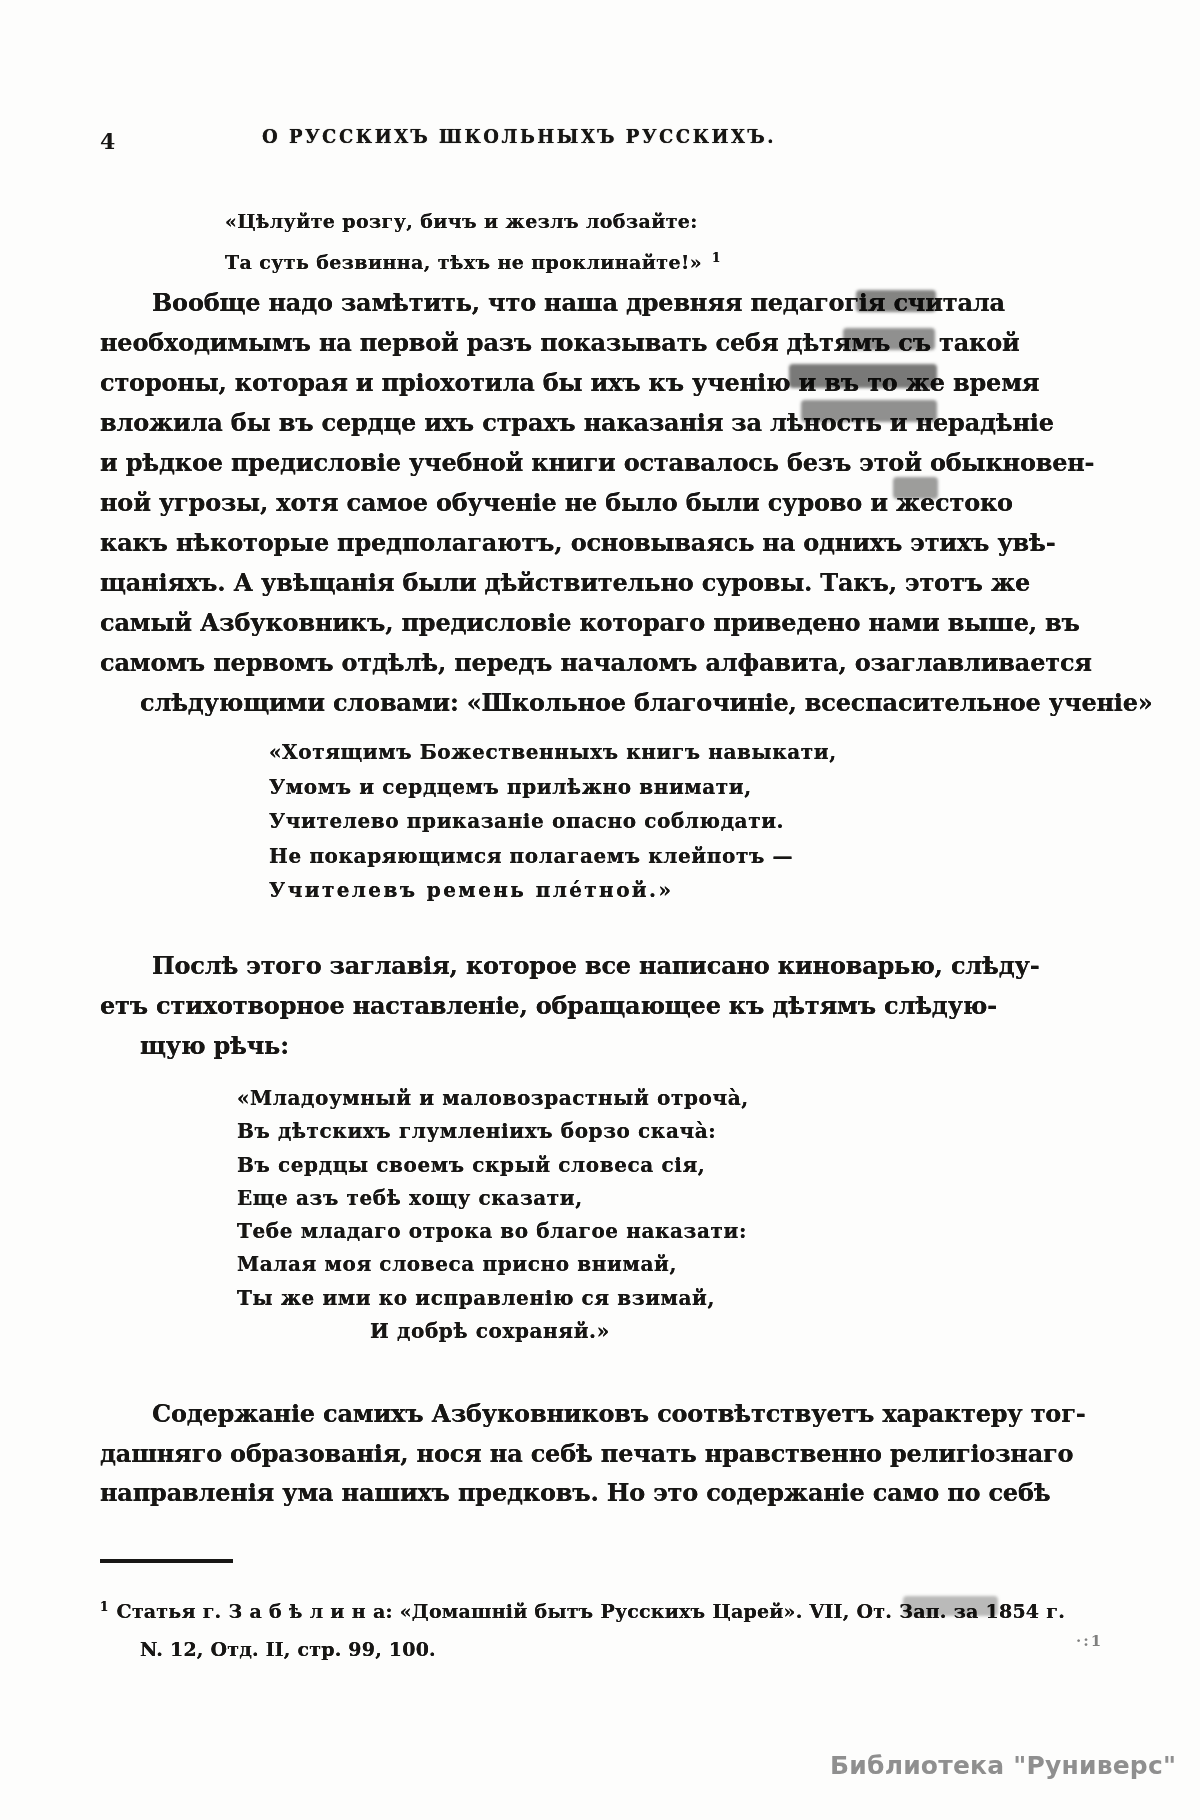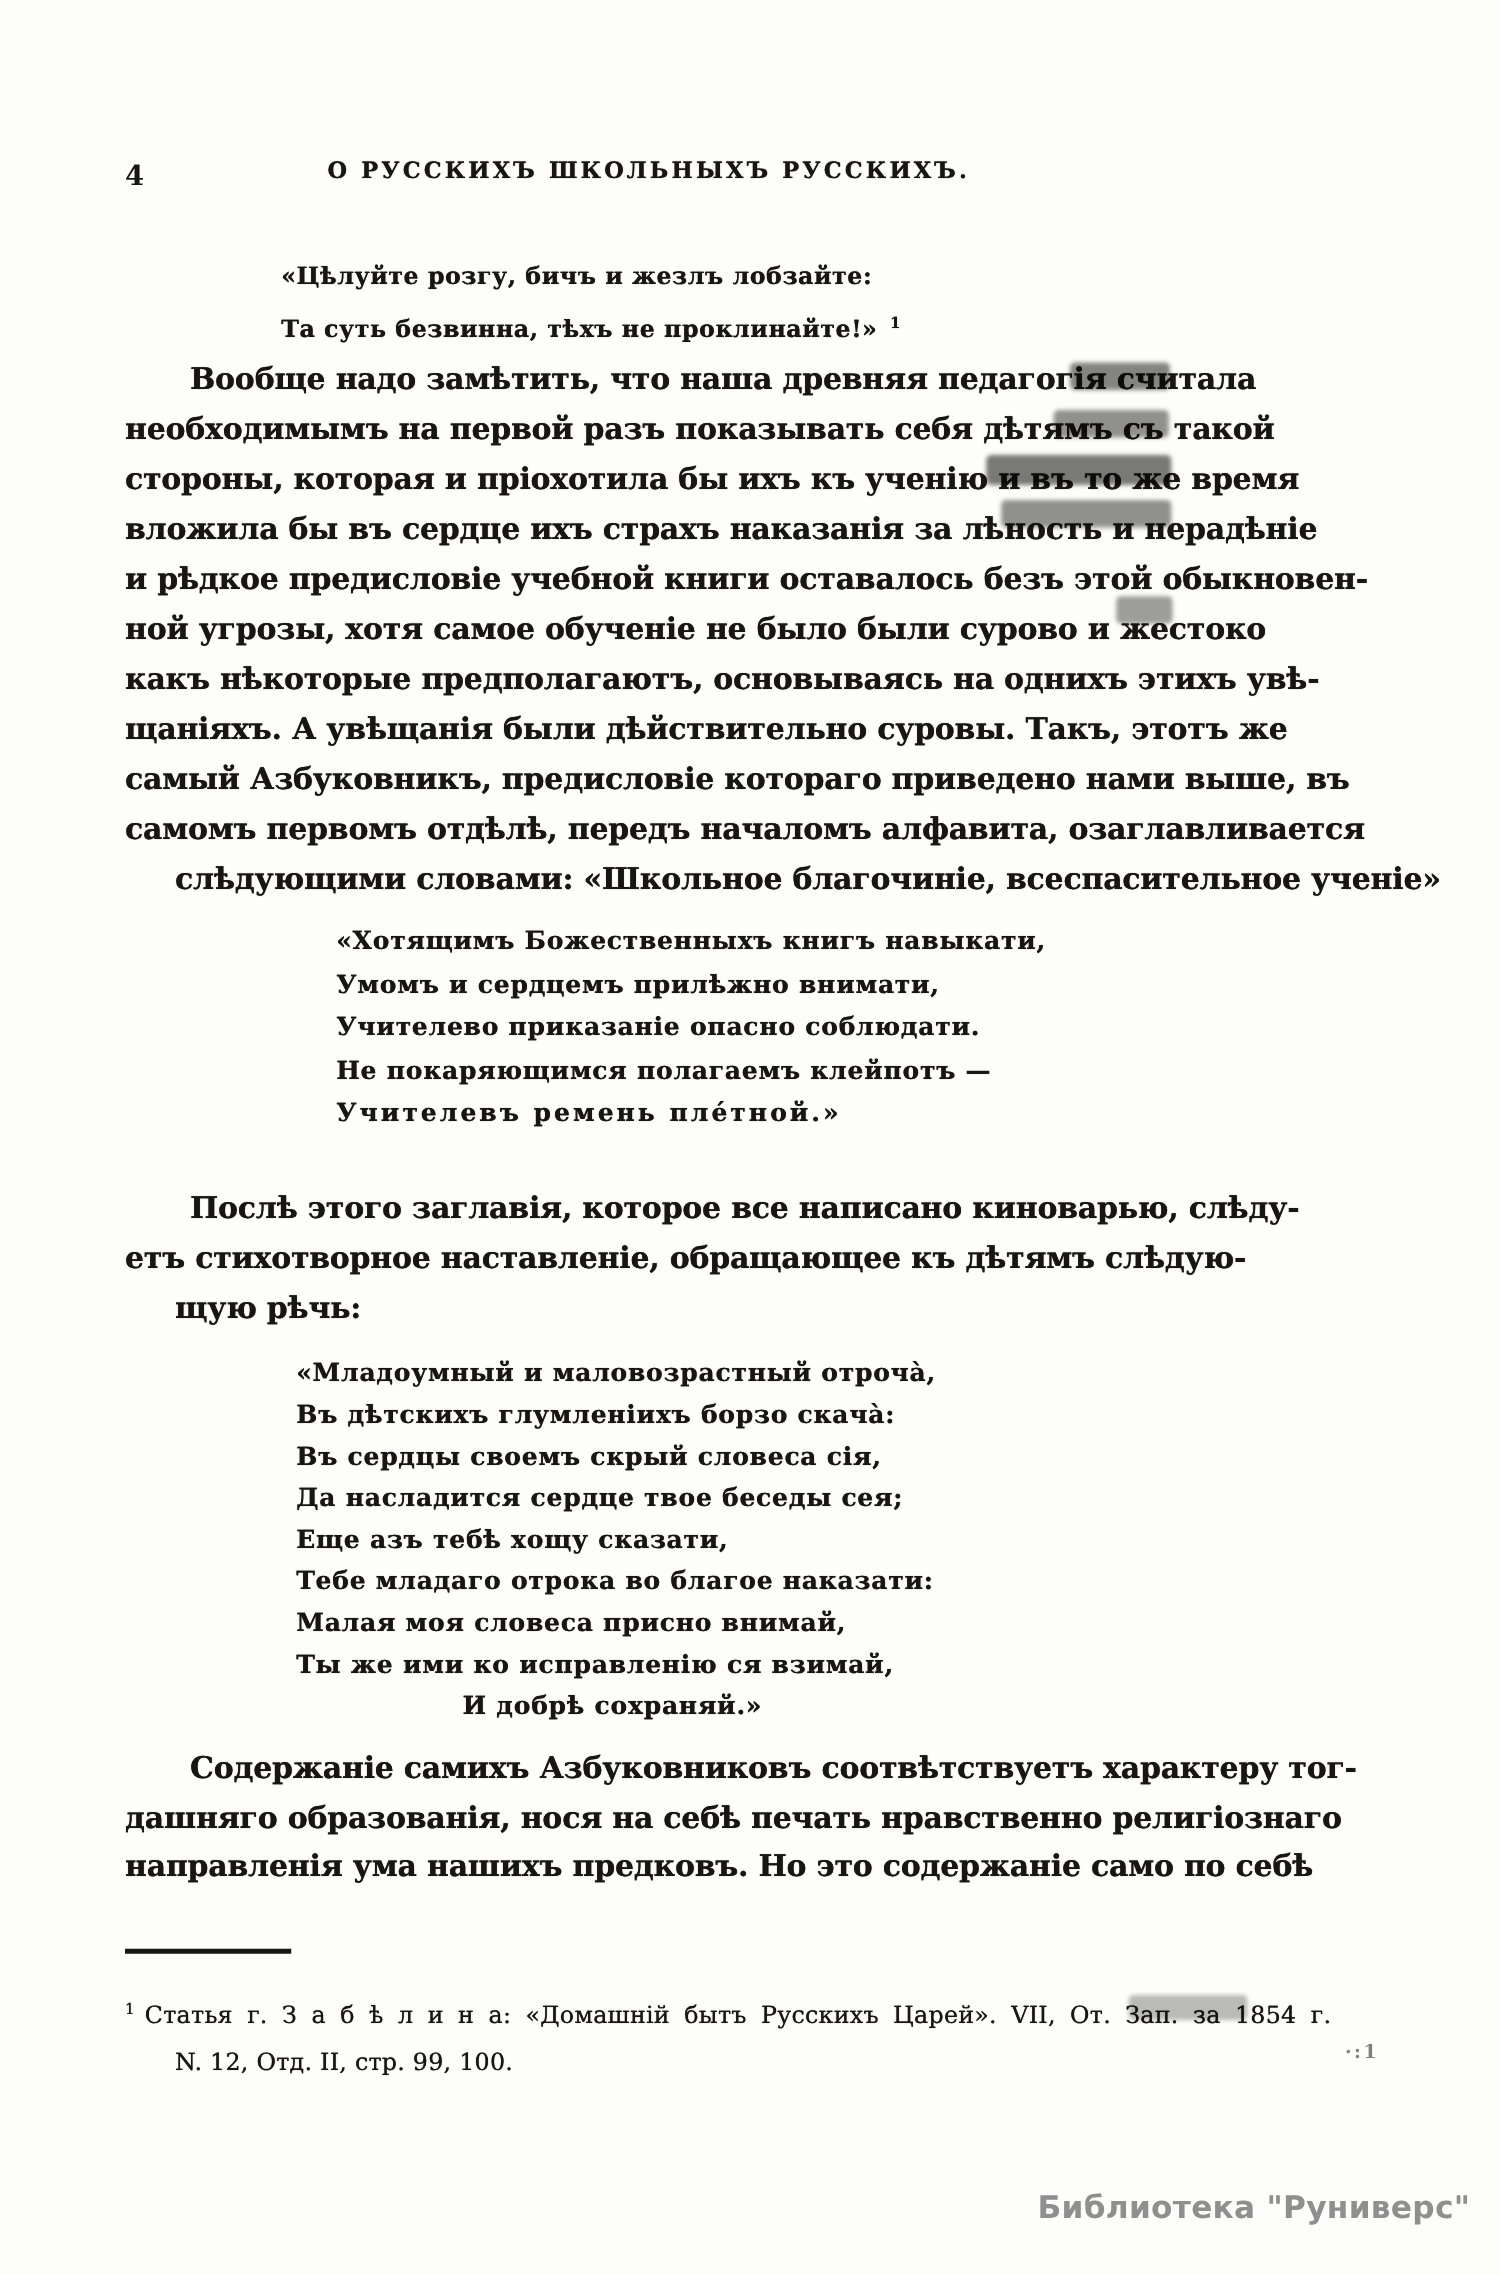--- a/index.html
+++ b/index.html
@@ -48,21 +48,21 @@
   .verse1{left:225px;top:735px;}
   .verse1 .line{line-height:34.5px;margin-left:44px;}
   .verse1 .line:nth-child(5){letter-spacing:2.4px;}
   .verse2{left:237px;top:1082px;}
   .verse2 .line{line-height:33.3px;}
   .verse2 .line:last-child{padding-left:133px;}
 
   
   .fn-rule{position:absolute;left:100px;top:1559px;width:133px;height:4px;background:#181715;}
   .footnote{position:absolute;left:100px;top:1588px;width:965px;}
-  .footnote .line{font-size:19px;font-weight:normal;line-height:38px;letter-spacing:.2px;}
+  .footnote .line{font-size:19px;font-weight:bold;line-height:38px;letter-spacing:.2px;}
   .footnote .fl1{text-align:justify;text-align-last:justify;}
   .footnote .fl1 sup{font-size:12px;margin-right:8px;}
   .footnote .fl2{padding-left:40px;}
 
   
   .smear{
     position:absolute;background:#0b0b0a;border-radius:4px;
     filter:blur(1.6px);mix-blend-mode:multiply;
   }
   .sm1{left:856px;top:290px;width:80px;height:22px;opacity:.50;}
@@ -121,21 +121,20 @@
   <div class="para p2 first-indent last-left">
       <div class="line">Послѣ этого заглавія, которое все написано киноварью, слѣду-</div>
       <div class="line">етъ стихотворное наставленіе, обращающее къ дѣтямъ слѣдую-</div>
       <div class="line">щую рѣчь:</div>
     </div>
 
   <div class="verse verse2">
       <div class="line">«Младоумный и маловозрастный отроча̀,</div>
       <div class="line">Въ дѣтскихъ глумленіихъ борзо скача̀:</div>
       <div class="line">Въ сердцы своемъ скрый словеса сія,</div>
-      <div class="line">Да насладится сердце твое беседы сея;</div>
       <div class="line">Еще азъ тебѣ хощу сказати,</div>
       <div class="line">Тебе младаго отрока во благое наказати:</div>
       <div class="line">Малая моя словеса присно внимай,</div>
       <div class="line">Ты же ими ко исправленію ся взимай,</div>
       <div class="line">И добрѣ сохраняй.»</div>
     </div>
 
   <div class="para p3 first-indent">
       <div class="line">Содержаніе самихъ Азбуковниковъ соотвѣтствуетъ характеру тог-</div>
       <div class="line">дашняго образованія, нося на себѣ печать нравственно религіознаго</div>

